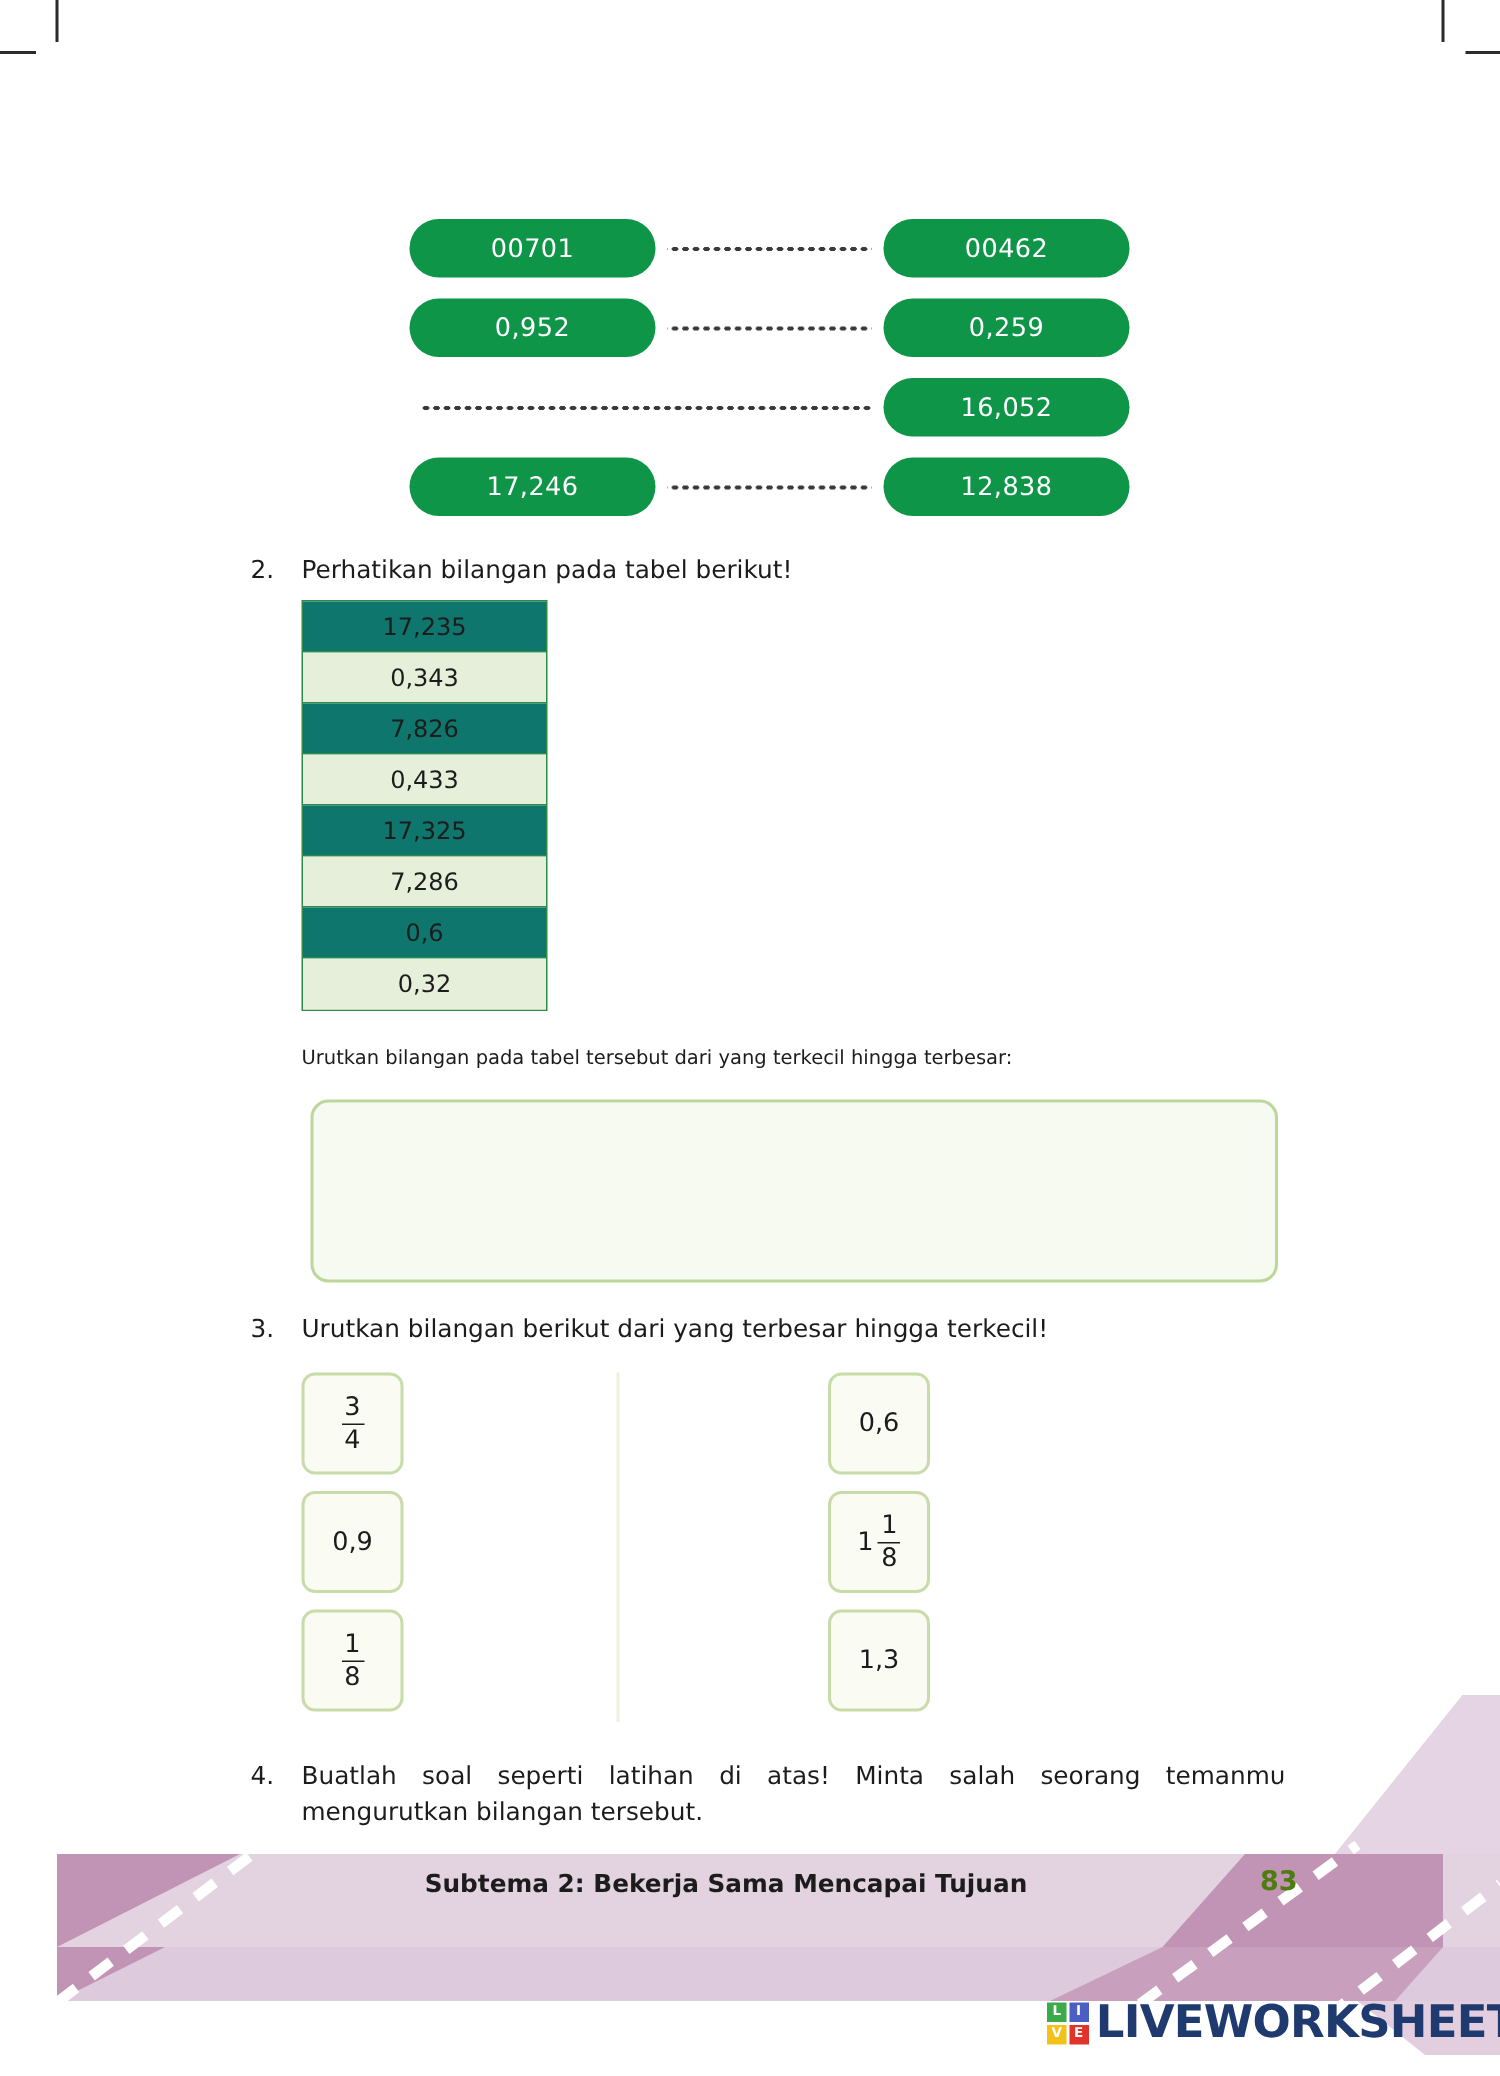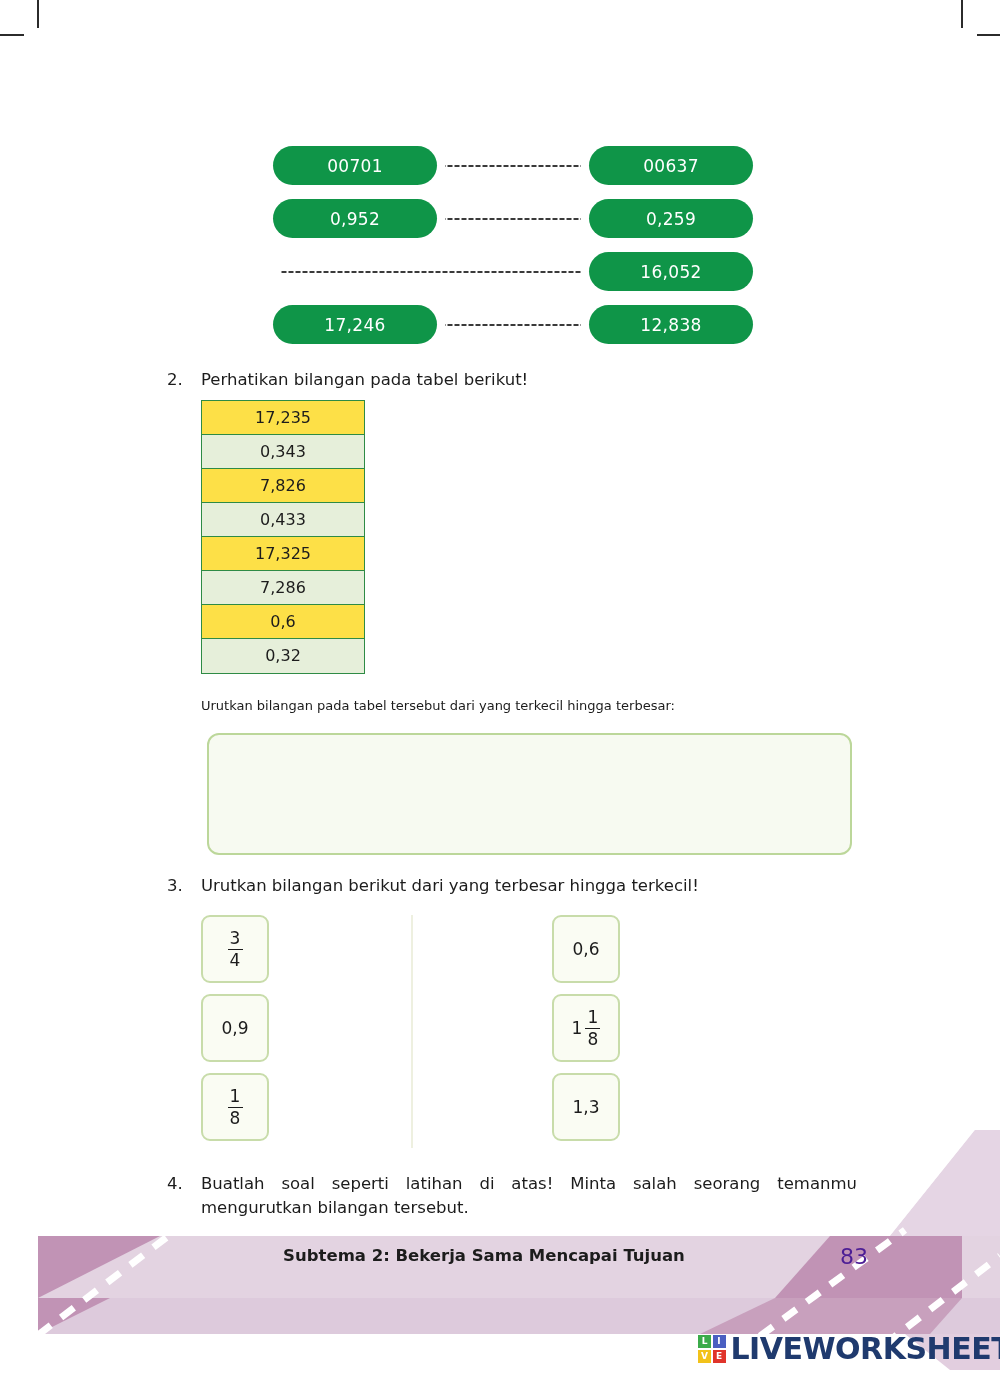--- a/index.html
+++ b/index.html
@@ -89,21 +89,21 @@
   .num-cell {
     height: 34px;
     line-height: 34px;
     text-align: center;
     font-size: 16px;
     color: #1c1c1c;
     border-bottom: 1px solid #2e8b45;
     box-sizing: border-box;
   }
   .num-cell:last-child { border-bottom: none; }
-  .num-cell.shade-a { background: #fde047; }
+  .num-cell.shade-a { background: #0f766e; }
   .num-cell.shade-b { background: #e6efda; }
 
   
   .answer-label {
     position: absolute;
     left: 201px;
     top: 698px;
     font-size: 13px;
     color: #1c1c1c;
   }
@@ -201,23 +201,23 @@
     padding-left: 44px;
   }
   .footer-band-text .inner {
     display: inline-block;
     transform: translateX(-60px);
   }
   .page-number {
     position: absolute;
     left: 840px;
     top: 1244px;
-    font-size: 22px;
-    font-weight: normal;
-    color: #4c1d95;
+    font-size: 18px;
+    font-weight: bold;
+    color: #4d7c0f;
   }
 
   
   .lw-logo {
     position: absolute;
     left: 698px;
     top: 1334px;
     display: flex;
     align-items: center;
     gap: 3px;
@@ -256,21 +256,21 @@
   <div class="crop crop-v" style="left:37px;top:0;height:28px;"></div>
   <div class="crop crop-h" style="left:0;top:34px;width:24px;"></div>
   <div class="crop crop-v" style="left:961px;top:0;height:28px;"></div>
   <div class="crop crop-h" style="left:977px;top:34px;width:23px;"></div>
 
   <div class="pill-rows">
 
     <div class="pill-row">
       <div class="pill">00701</div>
       <div class="dots"></div>
-      <div class="pill">00637</div>
+      <div class="pill">00462</div>
     </div>
 
     <div class="pill-row">
       <div class="pill">0,952</div>
       <div class="dots"></div>
       <div class="pill">0,259</div>
     </div>
 
     <div class="pill-row">
       <div class="dots"></div>

